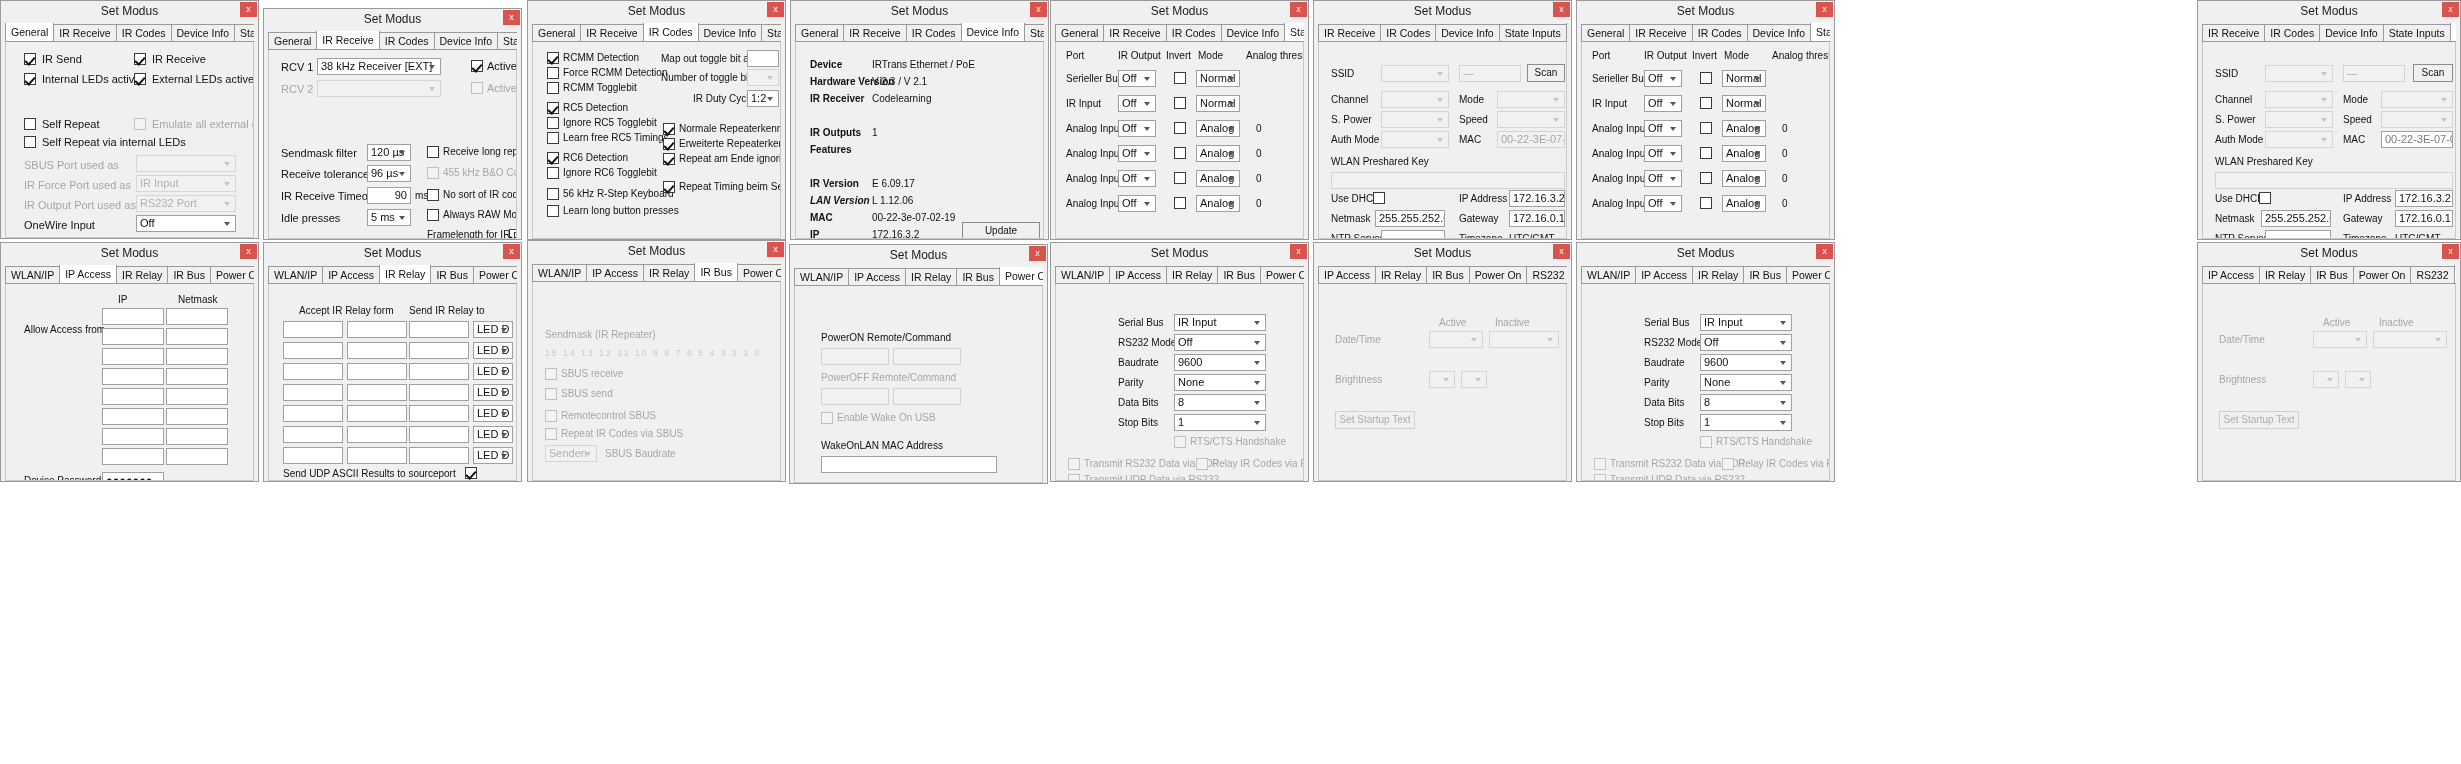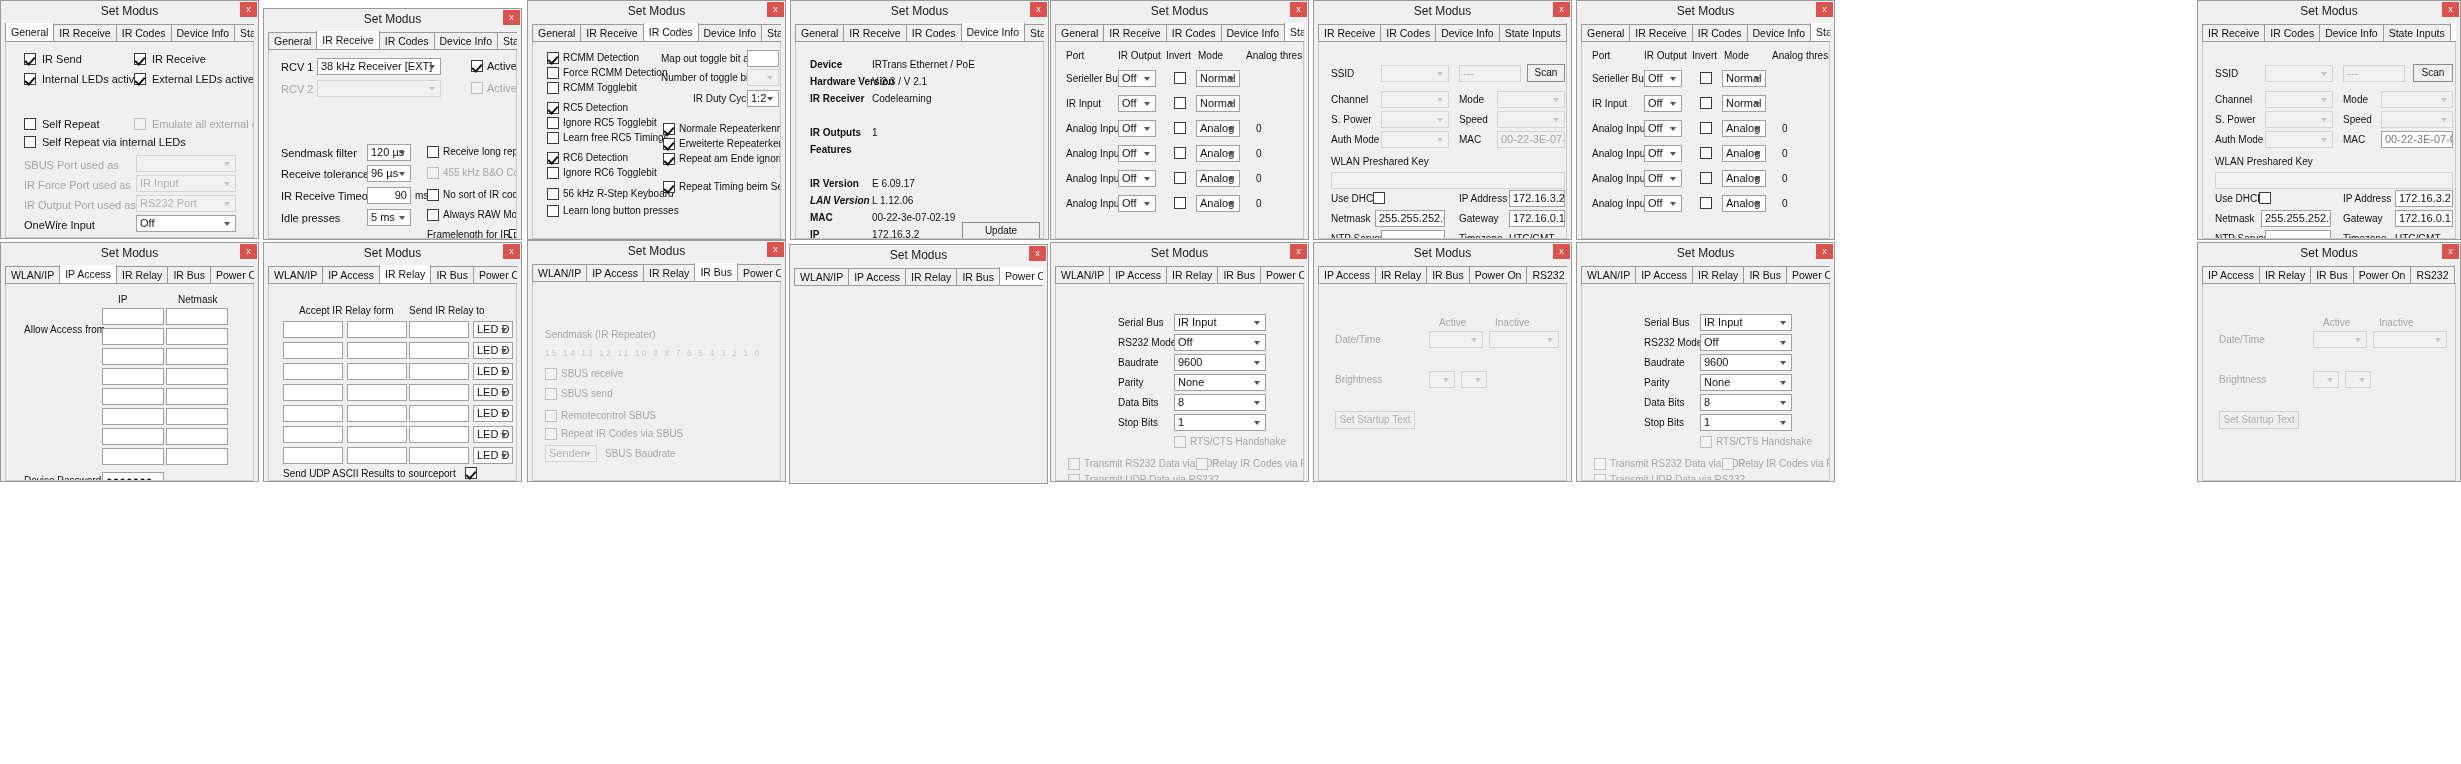--- a/index.html
+++ b/index.html
@@ -745,20 +745,36 @@
     <div class="titlebar">
       <div class="title">Set Modus</div>
       <div class="closebtn">x</div>
     </div>
     <div class="tabstrip">
       <div class="tab">WLAN/IP</div>
       <div class="tab">IP Access</div>
       <div class="tab">IR Relay</div>
       <div class="tab">IR Bus</div>
       <div class="tab active">Power On</div>
+
+    </div>
+    <div class="panelbody">
+      <div class="lbl sm" style="left:26px;top:46px;">PowerON Remote/Command</div>
+      <div class="tf dim" style="left:26px;top:62px;width:68px;"></div>
+      <div class="tf dim" style="left:98px;top:62px;width:68px;"></div>
+
+      <div class="lbl sm dim" style="left:26px;top:86px;">PowerOFF Remote/Command</div>
+      <div class="tf dim" style="left:26px;top:102px;width:68px;"></div>
+      <div class="tf dim" style="left:98px;top:102px;width:68px;"></div>
+
+      <div class="cb dim" style="left:26px;top:126px;"></div>
+      <div class="lbl sm dim" style="left:42px;top:126px;">Enable Wake On USB</div>
+
+      <div class="lbl sm" style="left:26px;top:154px;">WakeOnLAN MAC Address</div>
+      <div class="tf" style="left:26px;top:170px;width:176px;"></div>
 
     </div>
   </div>
 
   <div class="win" style="left:1050px;top:242px;width:259px;height:240px;">
     <div class="titlebar">
       <div class="title">Set Modus</div>
       <div class="closebtn">x</div>
     </div>
     <div class="tabstrip">

